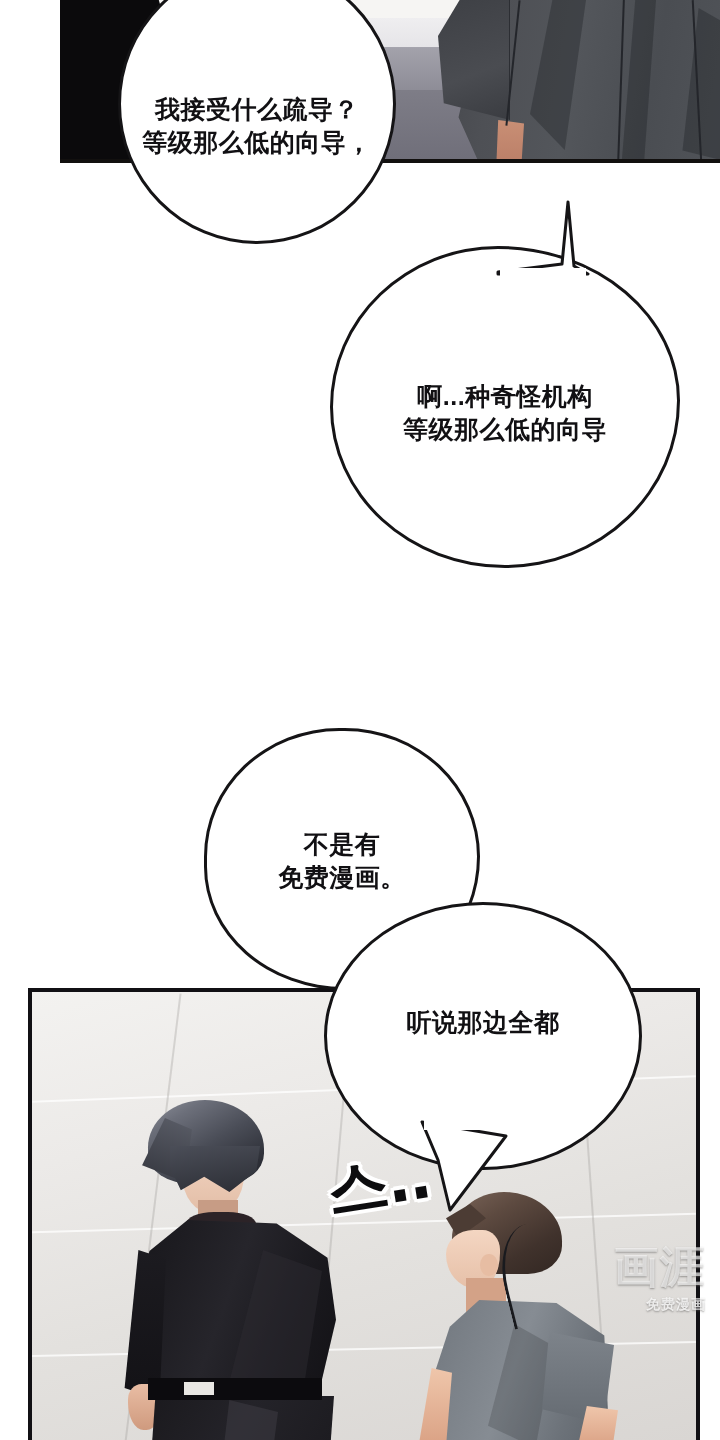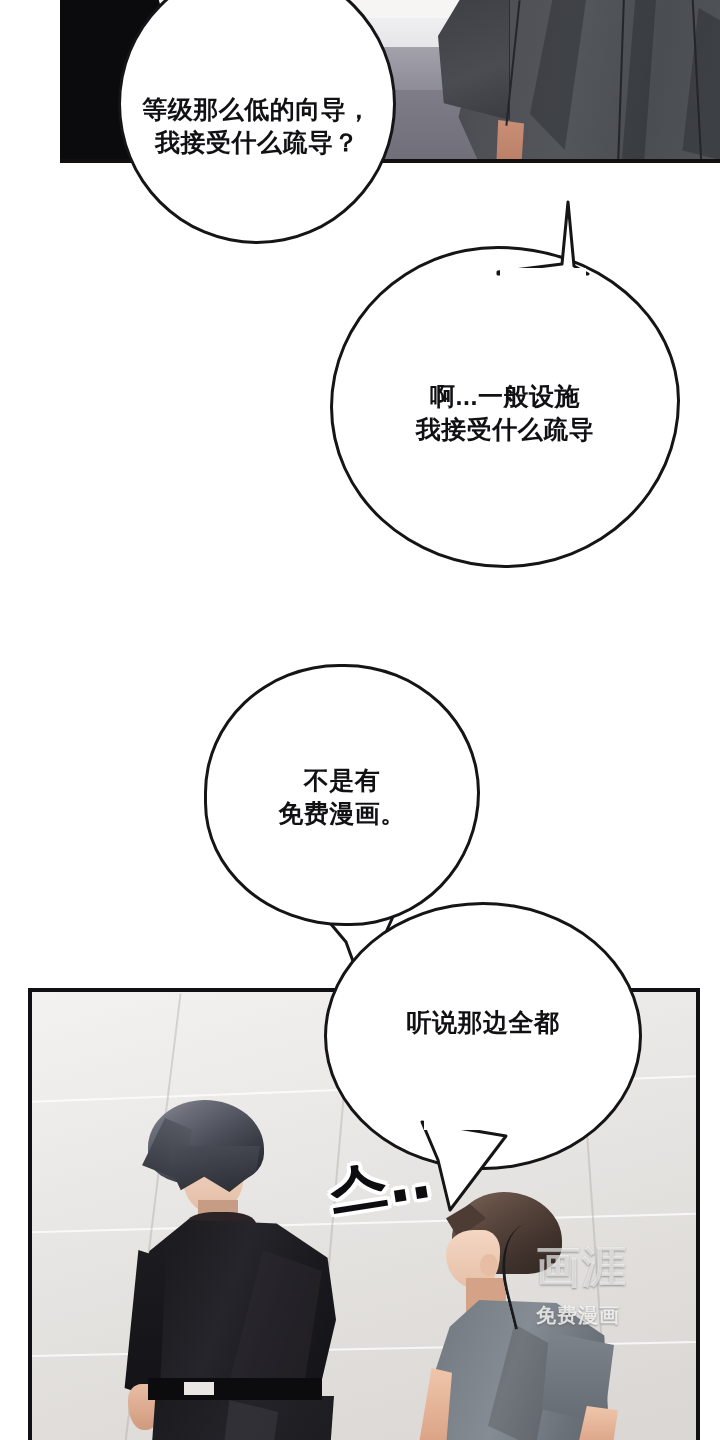--- a/index.html
+++ b/index.html
@@ -213,33 +213,33 @@
     transform:rotate(-9deg);
     text-shadow:
       -3px -3px 0 #fff, 3px -3px 0 #fff, -3px 3px 0 #fff, 3px 3px 0 #fff,
       -4px 0 0 #fff, 4px 0 0 #fff, 0 -4px 0 #fff, 0 4px 0 #fff;
     letter-spacing:-2px;
   }
 
   
   .wm{
     position:absolute; left:536px; top:1244px; width:170px; height:98px;
-    text-align:left; pointer-events:none; overflow:hidden;
+    text-align:right; pointer-events:none; overflow:hidden;
   }
   .wm-big{
     font-size:44px; font-weight:700; letter-spacing:2px;
     color:rgba(255,255,255,.62);
     text-shadow:0 1px 2px rgba(90,88,86,.55);
     line-height:1.05; white-space:nowrap;
   }
   .wm-small{
-    font-size:20px; font-weight:600; letter-spacing:1px;
+    font-size:14px; font-weight:600; letter-spacing:1px;
     color:rgba(255,255,255,.78);
     text-shadow:0 1px 2px rgba(90,88,86,.6);
-    white-space:nowrap; margin-top:12px;
+    white-space:nowrap; margin-top:6px;
   }
 
   
   .bubble{
     position:absolute; background:#fff; border:3px solid #151416;
     display:flex; align-items:center; justify-content:center; text-align:center;
     color:#111013; font-weight:700; line-height:1.32;
     font-family:"Liberation Sans","DejaVu Sans",sans-serif;
     letter-spacing:.5px;
   }
@@ -254,21 +254,21 @@
     left:330px; top:246px; width:350px; height:322px;
     border-radius:48% 52% 50% 50% / 50% 48% 52% 50%;
     font-size:25px; padding:0 20px; z-index:6;
   }
   .b2 .txt{ transform:translateY(6px); }
   .b2-tail{
     position:absolute; left:498px; top:198px; width:90px; height:76px; z-index:7;
   }
 
   .b3{
-    left:204px; top:664px; width:276px; height:262px;
+    left:204px; top:728px; width:276px; height:262px;
     border-radius:50% 50% 48% 52% / 50% 50% 52% 48%;
     font-size:25px; padding:0 16px; z-index:6;
   }
   .b3 .txt{ transform:translateY(2px); }
   .b3-tail{
     position:absolute; left:300px; top:890px; width:110px; height:100px; z-index:5;
   }
 
   .b4{
     left:324px; top:902px; width:318px; height:268px;
@@ -347,35 +347,35 @@
 
   <div class="sfx">스..</div>
 
   <div class="wm">
     <div class="wm-big">画涯</div>
     <div class="wm-small">免费漫画</div>
   </div>
 
   <div class="bubble b1">
     <div class="txt">
+      <div>我接受什么疏导？</div>
       <div>等级那么低的向导，</div>
-      <div>我接受什么疏导？</div>
     </div>
   </div>
 
   <div class="b2-tail">
     <svg class="tail-svg" viewBox="0 0 90 76" preserveAspectRatio="none" aria-hidden="true">
       <path d="M0 74 L64 66 L70 4 L76 68 L90 76 L0 76 Z" fill="#ffffff" stroke="#151416" stroke-width="3" stroke-linejoin="round"></path>
       <rect x="2" y="70" width="86" height="10" fill="#ffffff"></rect>
     </svg>
   </div>
   <div class="bubble b2">
     <div class="txt">
-      <div>啊...一般设施</div>
-      <div>我接受什么疏导</div>
+      <div>啊...种奇怪机构</div>
+      <div>等级那么低的向导</div>
     </div>
   </div>
 
   <div class="b3-tail">
     <svg class="tail-svg" viewBox="0 0 110 100" preserveAspectRatio="none" aria-hidden="true">
       <path d="M4 2 L104 2 L62 96 L46 52 Z" fill="#ffffff" stroke="#151416" stroke-width="3" stroke-linejoin="round"></path>
       <rect x="6" y="0" width="96" height="8" fill="#ffffff"></rect>
     </svg>
   </div>
   <div class="bubble b3">

